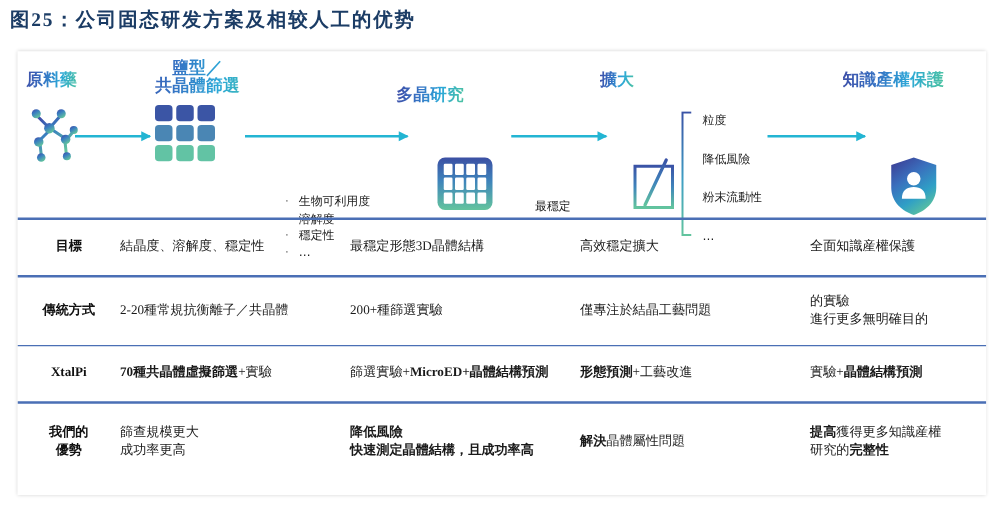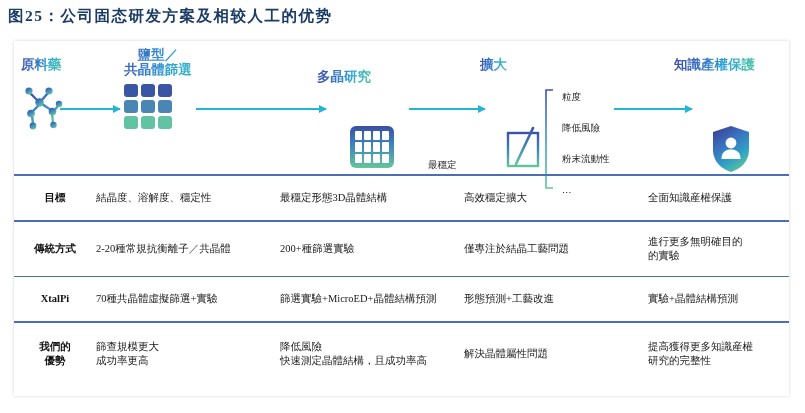--- a/index.html
+++ b/index.html
@@ -143,21 +143,21 @@
     font-weight:bold;
     font-size:10.5px;
     line-height:14px;
     color:#111;
   }
   .c-cell{flex:0 0 auto;padding-right:4px;line-height:14px;}
   .c1{width:180px;}
   .c2{width:180px;}
   .c3{width:180px;}
   .c4{width:140px;}
-  .c-cell b{font-weight:normal;text-align:right;}
+  .c-cell b{font-weight:bold;text-align:right;}
   .c-cell .ln{display:block;white-space:nowrap;}
 </style>
 </head>
 <body>
 
 <div id="root">
 
   <div class="fig-title">图25：公司固态研发方案及相较人工的优势</div>
 
   <div class="card">
@@ -252,20 +252,26 @@
         <path d="M21 1 L39 7 V25 C39 37 30 44 21 47 C12 44 3 37 3 25 V7 Z" fill="url(#gSh)"></path>
         <circle cx="21" cy="18" r="5.4" fill="#ffffff"></circle>
         <path d="M11.5 34 C11.5 27 15.5 24.5 21 24.5 C26.5 24.5 30.5 27 30.5 34 Z" fill="#ffffff"></path>
       </svg>
 
       <div class="arrow ar1"></div>
       <div class="arrow ar2"></div>
       <div class="arrow ar3"></div>
       <div class="arrow ar4"></div>
 
+      <div class="bullets">
+        <div><span class="bl">·</span><span>生物可利用度</span></div>
+        <div><span class="bl">·</span><span>溶解度</span></div>
+        <div><span class="bl">·</span><span>穩定性</span></div>
+        <div><span class="bl">·</span><span>…</span></div>
+      </div>
 
       <div class="lbl-stable">最穩定</div>
 
       <svg class="bracket-wrap" viewBox="0 0 16 100" preserveAspectRatio="none">
         <defs>
           <linearGradient id="gBr" x1="0" y1="0" x2="0" y2="1">
             <stop offset="0%" stop-color="#3a53a6"></stop>
             <stop offset="55%" stop-color="#3f9fc4"></stop>
             <stop offset="100%" stop-color="#62c49e"></stop>
           </linearGradient>
@@ -307,22 +313,22 @@
         <div class="c-cell c1">
             <span class="ln">2-20種常規抗衡離子／共晶體</span>
           </div>
         <div class="c-cell c2">
             <span class="ln">200+種篩選實驗</span>
           </div>
         <div class="c-cell c3">
             <span class="ln">僅專注於結晶工藝問題</span>
           </div>
         <div class="c-cell c4">
+            <span class="ln">的實驗</span>
             <span class="ln">進行更多無明確目的</span>
-            <span class="ln">的實驗</span>
           </div>
       </div>
       <div class="rowline"></div>
 
       <div class="trow h2">
         <div class="c-label">XtalPi</div>
         <div class="c-cell c1">
             <span class="ln"><b>70種共晶體虛擬篩選</b>+實驗</span>
           </div>
         <div class="c-cell c2">

